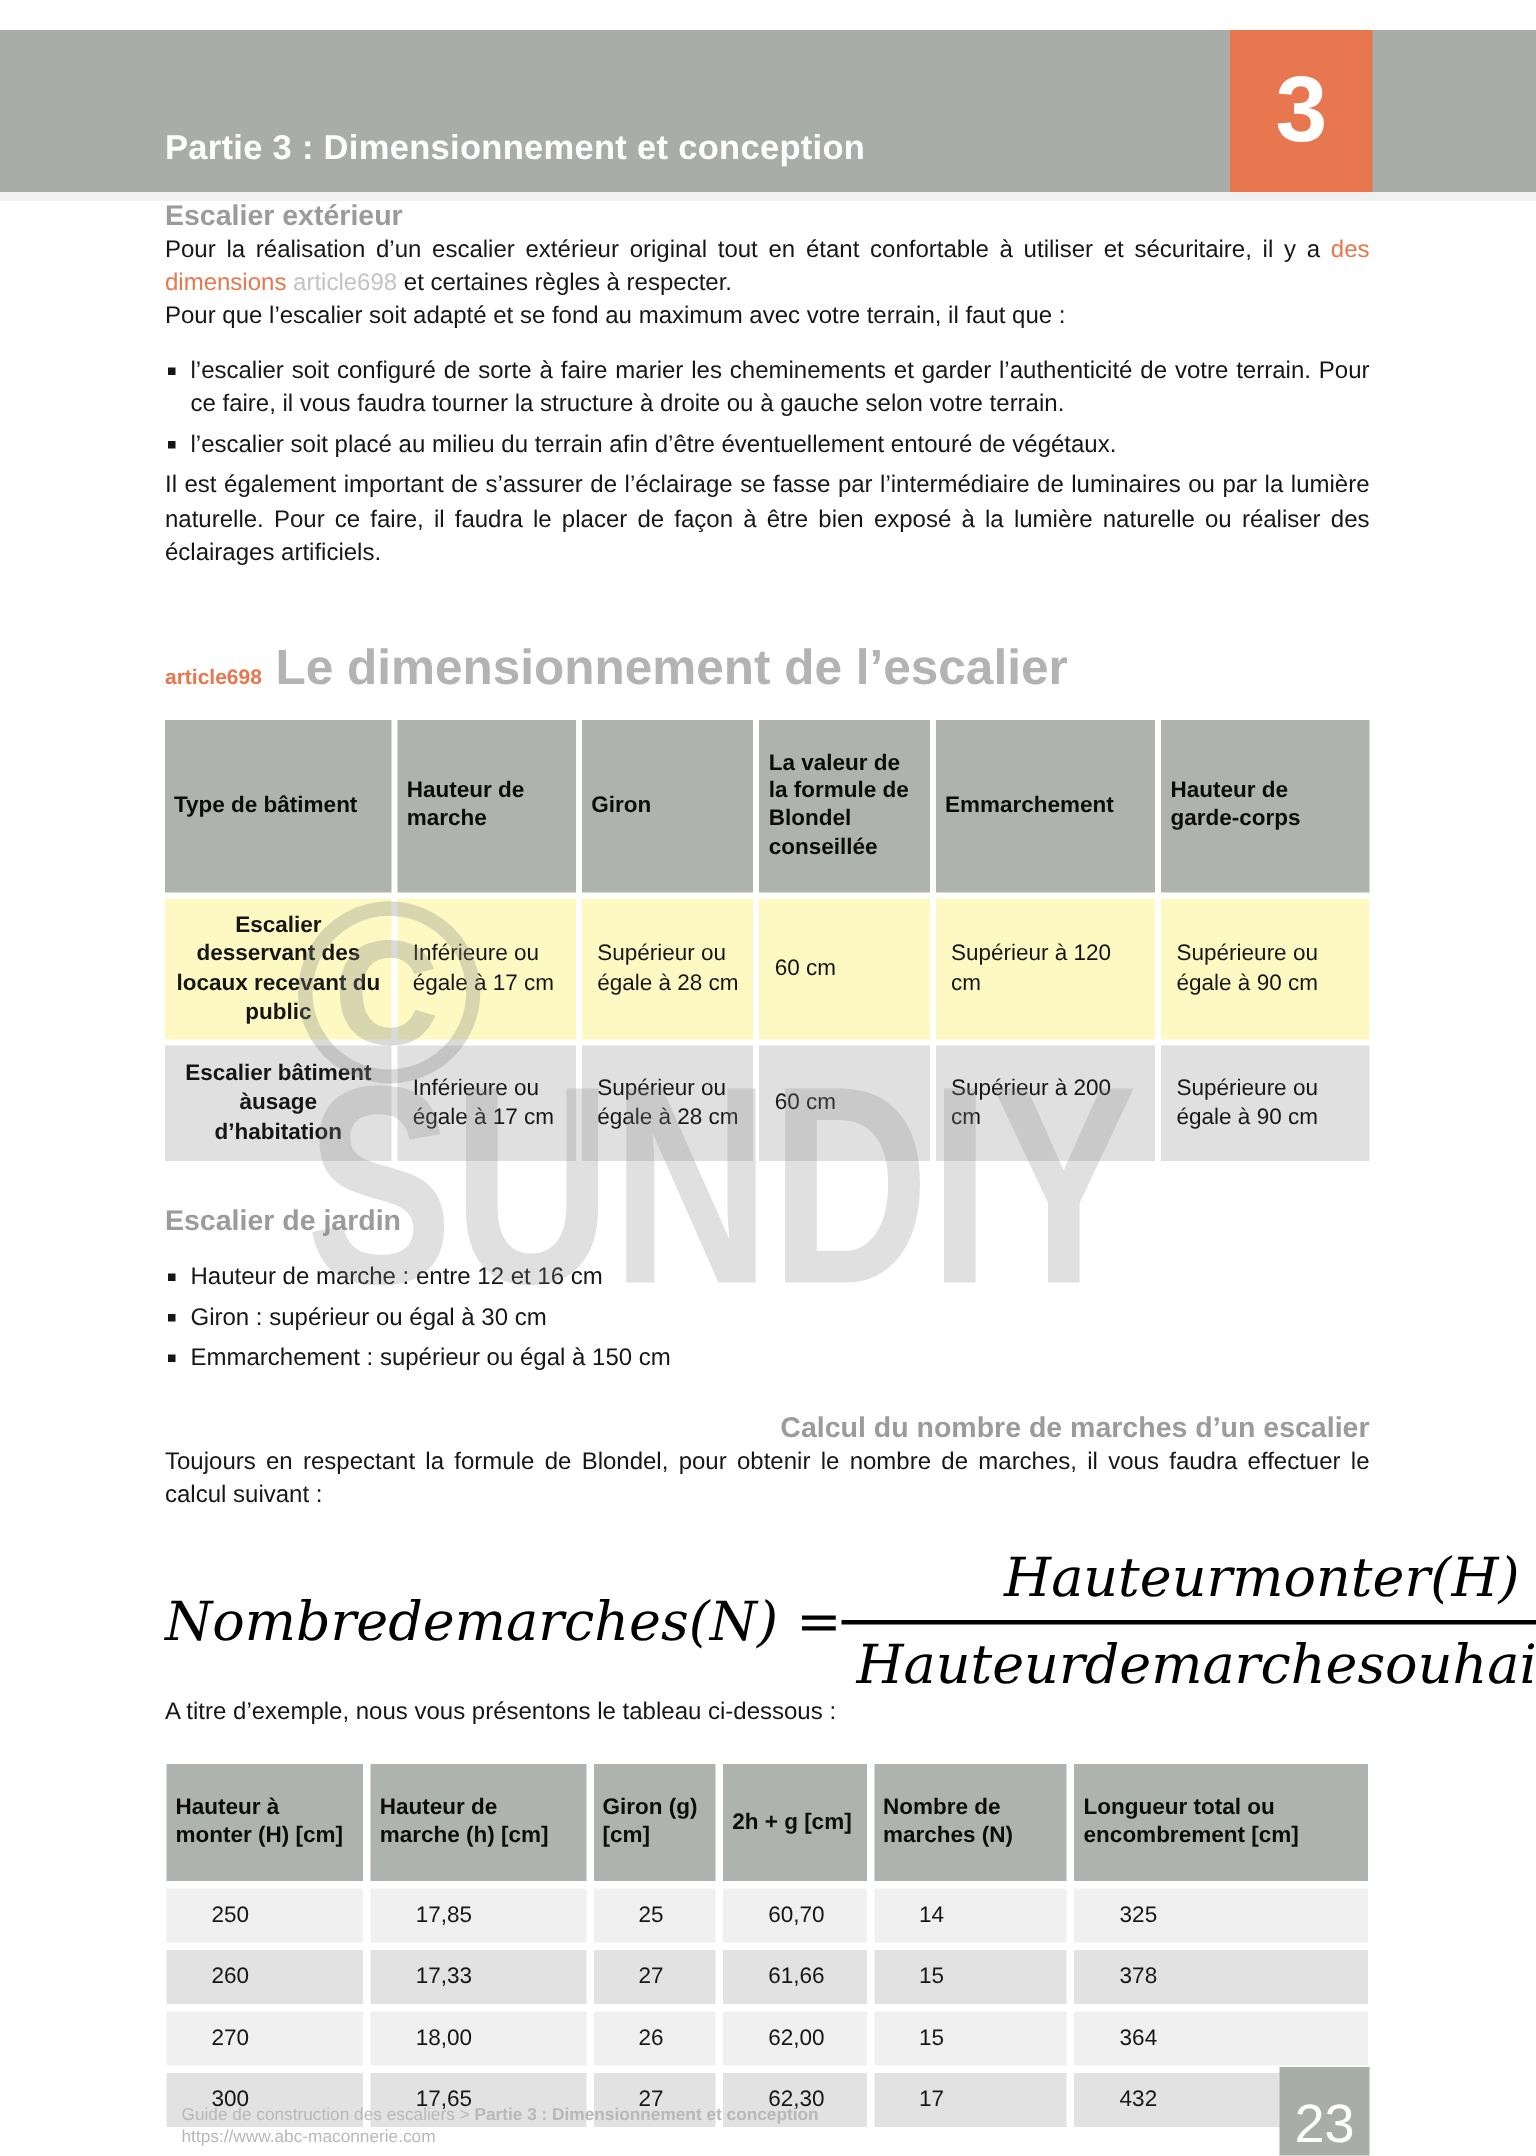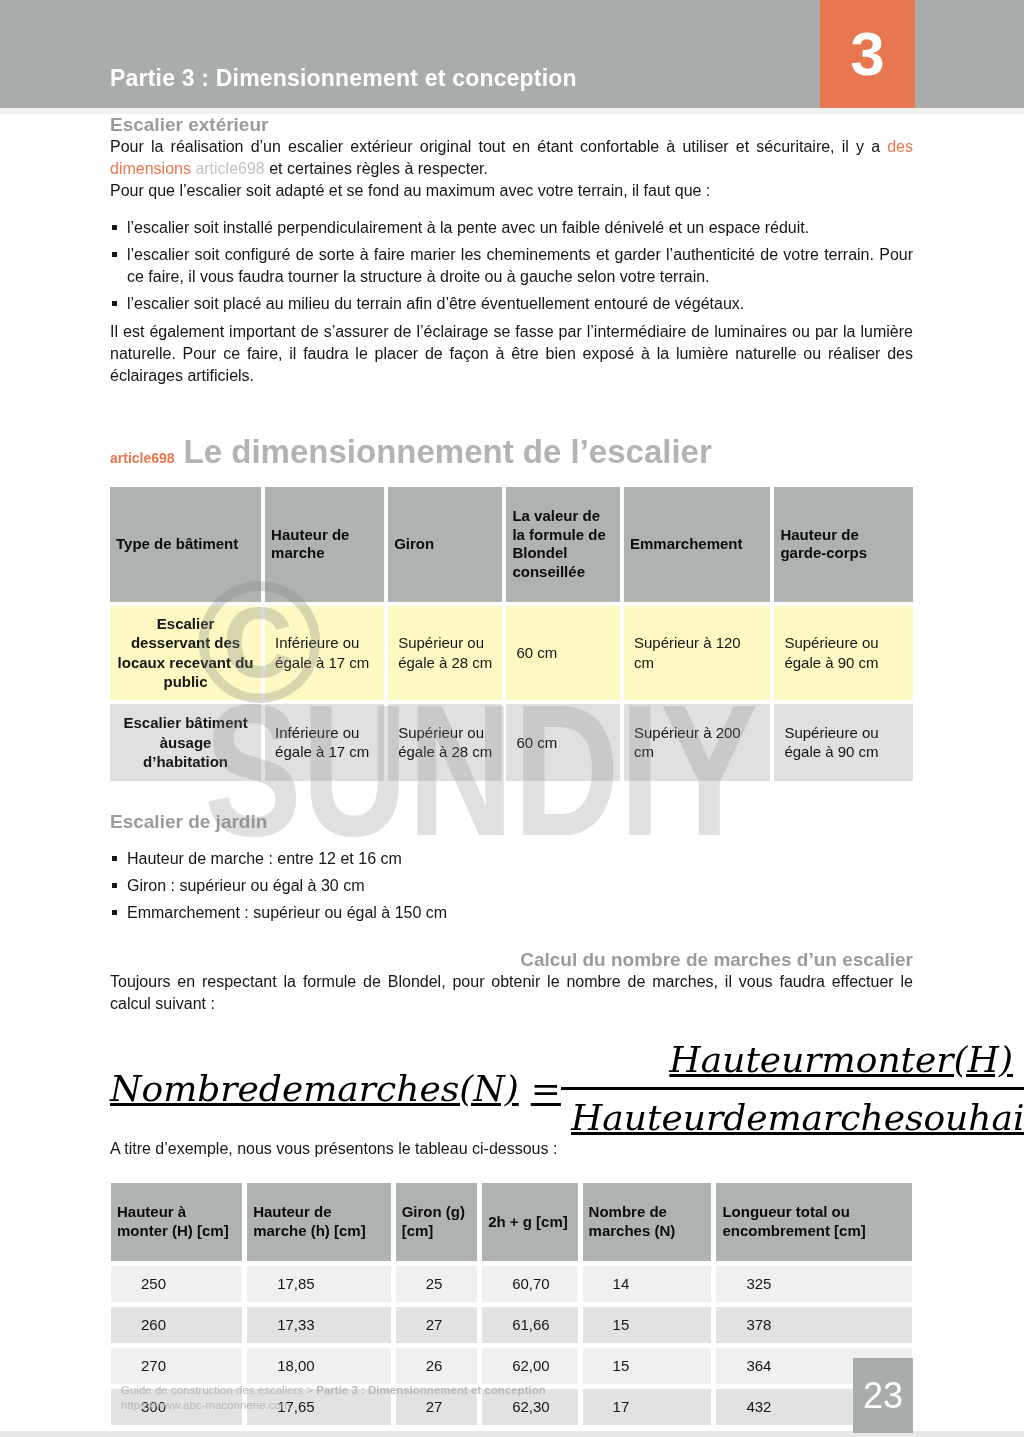--- a/index.html
+++ b/index.html
@@ -5,21 +5,21 @@
   * { box-sizing: border-box; }
   html,body { margin:0; padding:0; }
   body {
     width:1024px; height:1437px;
     background:#ffffff;
     font-family:"Liberation Sans", sans-serif;
     color:#161616;
     position:relative;
     overflow:hidden;
   }
-  .page { position:relative; width:1024px; height:1215px; }
+  .page { position:relative; width:1024px; height:1215px;margin-top:20px; }
 
   
   .header-bar {
     position:relative;
     height:108px;
     background:#a9ada9;
   }
   .header-title {
     position:absolute;
     left:110px; bottom:16px;
@@ -147,21 +147,20 @@
   
   .formula {
     margin-top:24px;
     display:flex;
     align-items:center;
     justify-content:space-between;
     font-family:"DejaVu Serif", serif;
     font-style:italic;
     font-size:36px;
     color:#000;
-    text-decoration:underline;
   }
   .formula .lhs { white-space:nowrap; }
   .formula .eq { margin-left:12px; font-style:normal; }
   .frac { display:inline-block; text-align:center; }
   .frac .num { display:block; padding:0 10px 7px 10px; white-space:nowrap; }
   .frac .den { display:block; border-top:3px solid #000; padding:7px 10px 0 10px; white-space:nowrap; }
   .example-intro { margin-top:34px; }
 
   
   .wm { position:absolute; z-index:5; pointer-events:none; user-select:none; }
@@ -221,21 +220,20 @@
   <div class="header-strip"></div>
 
   <div class="content">
 
     <h2 class="sec sec-exterieur">Escalier extérieur</h2>
 
     <p class="body mt-para"><span>Pour la réalisation d’un escalier extérieur original tout en étant confortable à utiliser et sécuritaire, il y a </span><span class="link-orange">des dimensions</span> <span class="link-gray">article698</span><span> et certaines règles à respecter.</span></p>
     <p class="body">Pour que l’escalier soit adapté et se fond au maximum avec votre terrain, il faut que :</p>
 
     <ul class="bullets">
-      <li><span class="sq"></span><span>l’escalier soit installé perpendiculairement à la pente avec un faible dénivelé et un espace réduit.</span></li>
       <li><span class="sq"></span><span>l’escalier soit configuré de sorte à faire marier les cheminements et garder l’authenticité de votre terrain. Pour ce faire, il vous faudra tourner la structure à droite ou à gauche selon votre terrain.</span></li>
       <li><span class="sq"></span><span>l’escalier soit placé au milieu du terrain afin d’être éventuellement entouré de végétaux.</span></li>
     </ul>
 
     <p class="body after-bullets">Il est également important de s’assurer de l’éclairage se fasse par l’intermédiaire de luminaires ou par la lumière naturelle. Pour ce faire, il faudra le placer de façon à être bien exposé à la lumière naturelle ou réaliser des éclairages artificiels.</p>
 
     <div class="big-heading">
       <span class="article-tag">article698</span><span class="big-title">Le dimensionnement de l’escalier</span>
     </div>
 

